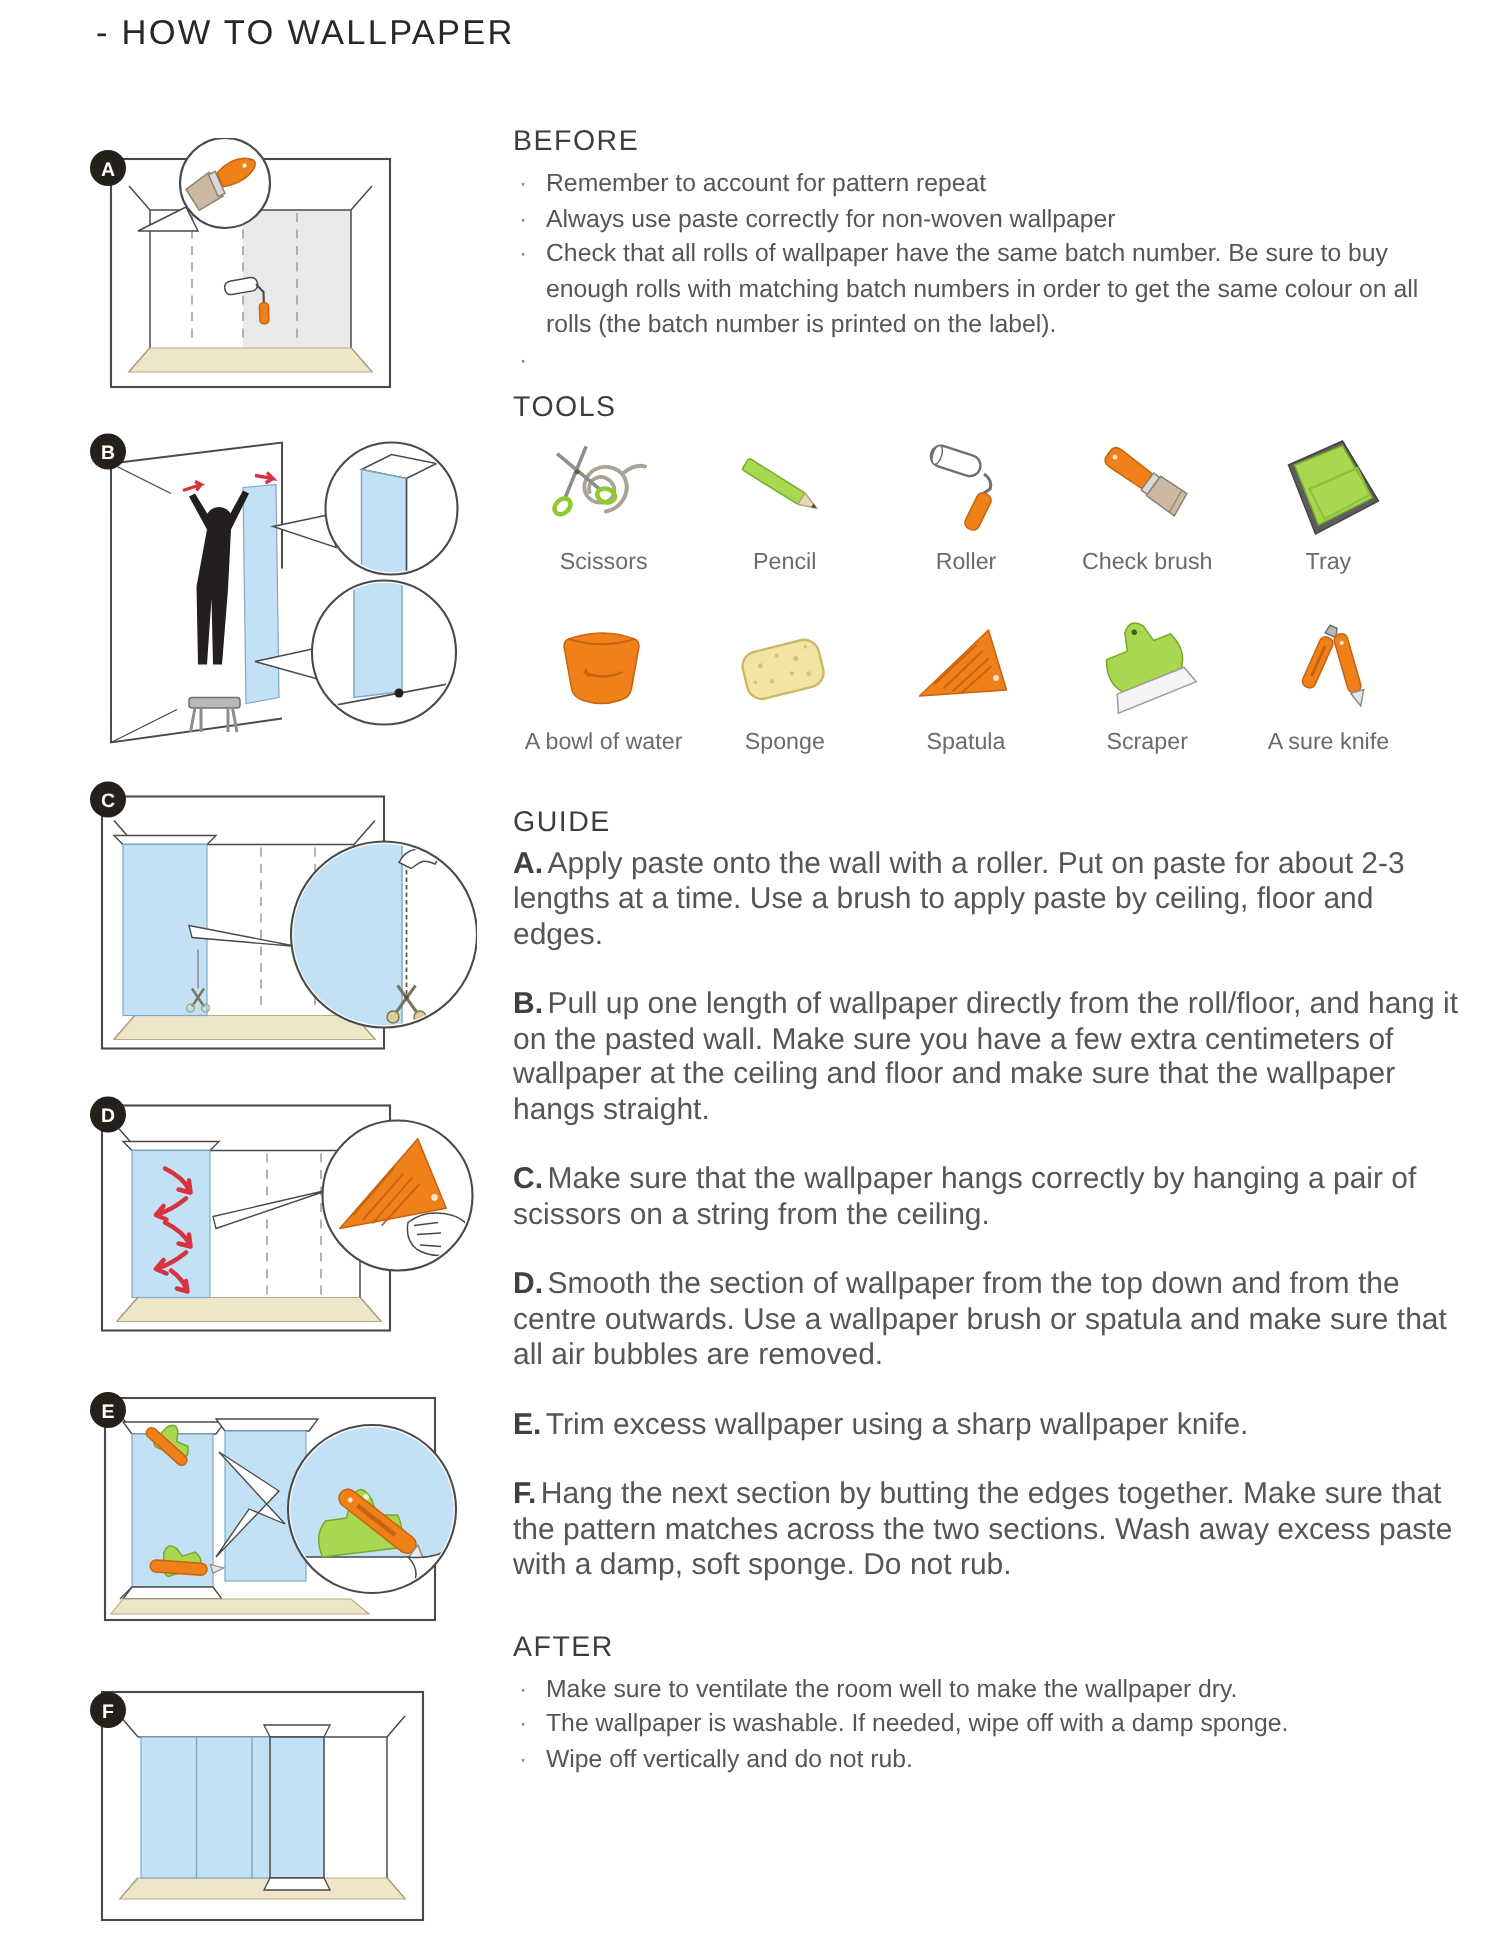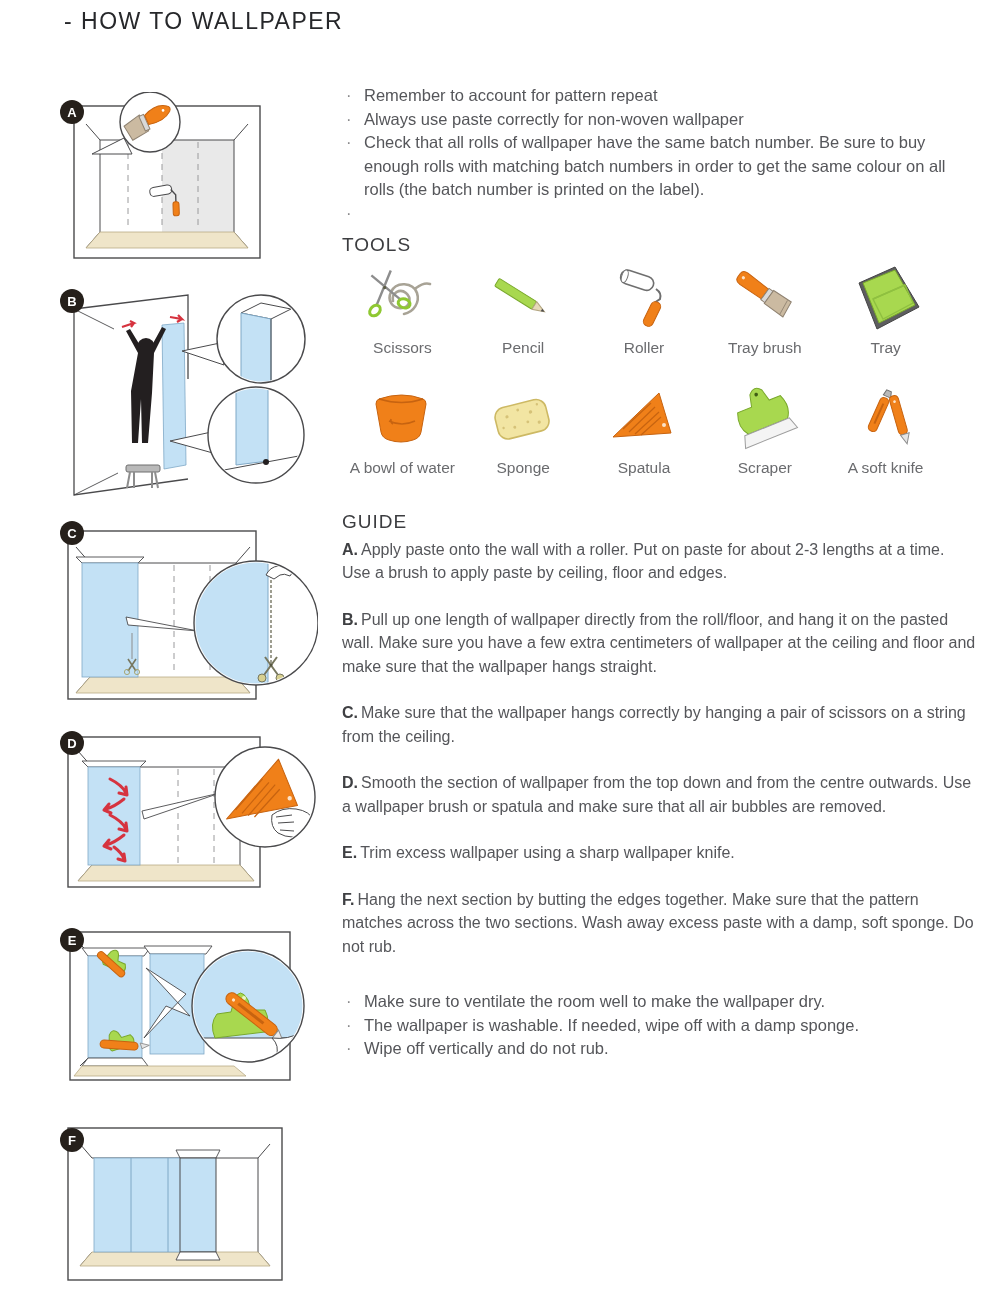--- a/index.html
+++ b/index.html
@@ -50,21 +50,21 @@
   .before-block{margin-bottom:32px;}
   .tools-block{margin-bottom:0;}
   .tool-grid{
     display:grid;grid-template-columns:repeat(5,1fr);
     width:604px;row-gap:24px;margin-top:4px;
   }
   .tool{display:flex;flex-direction:column;align-items:center;}
   .tool svg{width:86px;height:76px;}
   .tool .tool-label{font-size:15.5px;color:#6a6b6e;margin-top:2px;white-space:nowrap;}
   .guide-block{margin-top:34px;}
-  .guide-item{font-size:16px;line-height:23.5px;margin-bottom:23px;}
+  .guide-item{font-size:20px;line-height:23.5px;margin-bottom:23px;}
   .guide-item .glabel{font-weight:600;color:#3f4043;margin-right:3px;}
   .after-block{margin-top:32px;}
 </style>
 </head>
 <body>
 
 <div class="page-title">- HOW TO WALLPAPER</div>
 
 <div class="figure" style="left:58px;top:92px;width:212px;height:174px;">
   <div class="step-bubble" style="left:2px;top:8px;">A</div>
@@ -303,20 +303,21 @@
 
     <polygon points="118,30 162,30 158,38 122,38" fill="#fff" stroke="#4a4a4c" stroke-width="0.9"></polygon>
     <rect x="122" y="38" width="36" height="94" fill="#c3e1f5" stroke="#4a4a4c" stroke-width="1"></rect>
     <polygon points="122,132 158,132 162,140 118,140" fill="#fff" stroke="#4a4a4c" stroke-width="0.9"></polygon>
   </svg>
 </div>
 
 <div class="right-col">
 
   <div class="before-block">
+    <h2 class="sec">BEFORE</h2>
     <ul class="dots">
       <li><span class="dot">·</span><span>Remember to account for pattern repeat</span></li>
       <li><span class="dot">·</span><span>Always use paste correctly for non-woven wallpaper</span></li>
       <li><span class="dot">·</span><span>Check that all rolls of wallpaper have the same batch number. Be sure to buy enough rolls with matching batch numbers in order to get the same colour on all rolls (the batch number is printed on the label).</span></li>
       <li><span class="dot">·</span></li>
     </ul>
   </div>
 
   <div class="tools-block">
     <h2 class="sec">TOOLS</h2>
@@ -363,21 +364,21 @@
       <div class="tool">
         <svg viewBox="0 0 86 76">
           <g transform="rotate(36 43 38)">
             <path d="M8 32 q0 -5 6 -5 l26 1 0 12 -26 1 q-6 0 -6 -5z" fill="#f08019" stroke="#c76310"></path>
             <circle cx="13" cy="33.5" r="1.6" fill="#fbe2c8"></circle>
             <rect x="40" y="27" width="5" height="14" fill="#d9d9d9" stroke="#8f8271"></rect>
             <polygon points="45,26 66,25 68,42 45,42" fill="#cbbaa1" stroke="#8f8271"></polygon>
             <line x1="62" y1="26" x2="64" y2="42" stroke="#8f8271" stroke-width="0.8"></line>
           </g>
         </svg>
-        <div class="tool-label">Tray brush</div>
+        <div class="tool-label">Check brush</div>
       </div>
 
       <div class="tool">
         <svg viewBox="0 0 86 76">
           <polygon points="16,22 52,6 76,46 34,68" fill="#5d5d5f" stroke="#444"></polygon>
           <polygon points="20,22 52,9 72,44 36,62" fill="#a8d84f" stroke="#79a82c"></polygon>
           <polygon points="30,38 62,24 70,42 40,58" fill="none" stroke="#8fc040" stroke-width="1.4"></polygon>
           <line x1="30" y1="38" x2="62" y2="24" stroke="#8fc040" stroke-width="1.4"></line>
         </svg>
         <div class="tool-label">Tray</div>
@@ -442,36 +443,37 @@
             <rect x="30" y="16" width="9" height="36" rx="4" fill="#f08019" stroke="#c76310"></rect>
             <path d="M31 14 l8 0 -2 -6 -5 0z" fill="#b9b9b9" stroke="#6f6f6f"></path>
             <line x1="34.5" y1="22" x2="34.5" y2="44" stroke="#c76310" stroke-width="2"></line>
           </g>
           <g transform="rotate(-16 56 38)">
             <rect x="52" y="14" width="9" height="40" rx="4" fill="#f08019" stroke="#c76310"></rect>
             <polygon points="53,54 62,54 57,64" fill="#e5e5e5" stroke="#8d8d8d"></polygon>
             <circle cx="56.5" cy="20" r="1.4" fill="#fbe2c8"></circle>
           </g>
         </svg>
-        <div class="tool-label">A soft knife</div>
+        <div class="tool-label">A sure knife</div>
       </div>
     </div>
   </div>
 
   <div class="guide-block">
     <h2 class="sec">GUIDE</h2>
     <p class="guide-item"><span class="glabel">A.</span><span>Apply paste onto the wall with a roller. Put on paste for about 2-3 lengths at a time. Use a brush to apply paste by ceiling, floor and edges.</span></p>
     <p class="guide-item"><span class="glabel">B.</span><span>Pull up one length of wallpaper directly from the roll/floor, and hang it on the pasted wall. Make sure you have a few extra centimeters of wallpaper at the ceiling and floor and make sure that the wallpaper hangs straight.</span></p>
     <p class="guide-item"><span class="glabel">C.</span><span>Make sure that the wallpaper hangs correctly by hanging a pair of scissors on a string from the ceiling.</span></p>
     <p class="guide-item"><span class="glabel">D.</span><span>Smooth the section of wallpaper from the top down and from the centre outwards. Use a wallpaper brush or spatula and make sure that all air bubbles are removed.</span></p>
     <p class="guide-item"><span class="glabel">E.</span><span>Trim excess wallpaper using a sharp wallpaper knife.</span></p>
     <p class="guide-item"><span class="glabel">F.</span><span>Hang the next section by butting the edges together. Make sure that the pattern matches across the two sections. Wash away excess paste with a damp, soft sponge. Do not rub.</span></p>
   </div>
 
   <div class="after-block">
+    <h2 class="sec">AFTER</h2>
     <ul class="dots">
       <li><span class="dot">·</span><span>Make sure to ventilate the room well to make the wallpaper dry.</span></li>
       <li><span class="dot">·</span><span>The wallpaper is washable. If needed, wipe off with a damp sponge.</span></li>
       <li><span class="dot">·</span><span>Wipe off vertically and do not rub.</span></li>
     </ul>
   </div>
 
 </div>
 
 </body></html>

